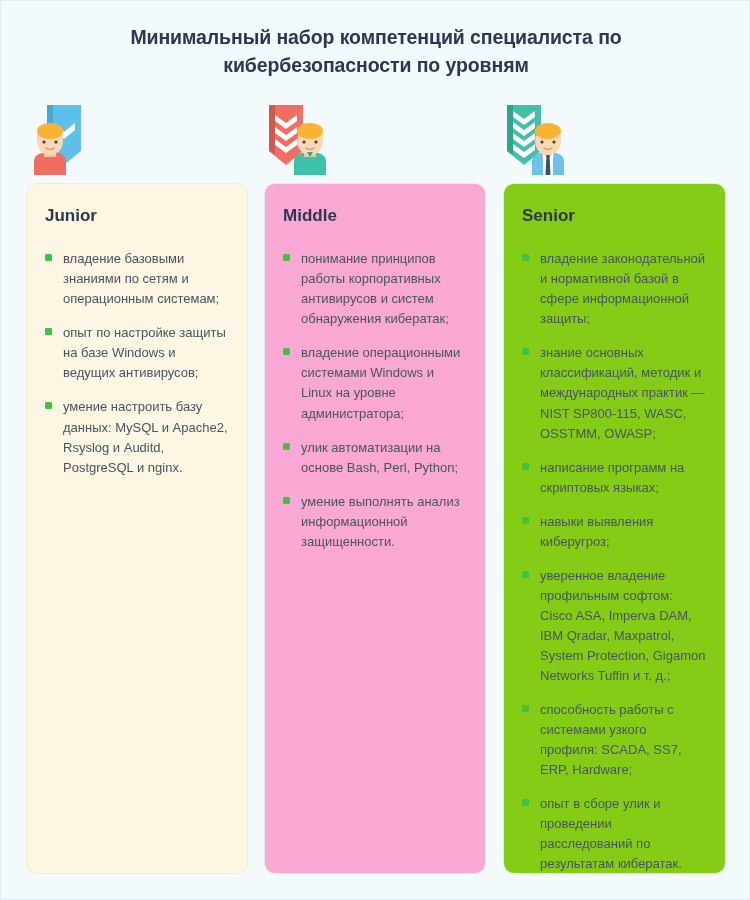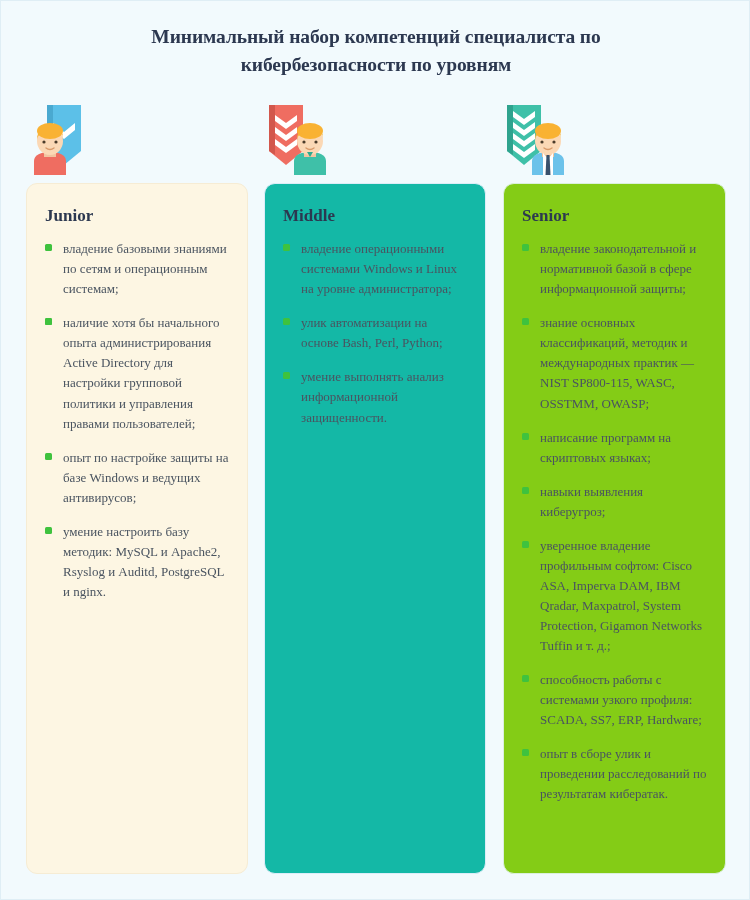--- a/index.html
+++ b/index.html
@@ -14,21 +14,20 @@
     overflow: hidden;
     box-sizing: border-box;
     border: 1px solid #dfeef5;
   }
 
   .page {
     position: relative;
     width: 750px;
     height: 900px;
     box-sizing: border-box;
-    font-family: Liberation Serif, serif;
   }
 
   
   .title {
     position: absolute;
     left: 75px;
     top: 22px;
     width: 600px;
     text-align: center;
     font-size: 19.5px;
@@ -96,35 +95,35 @@
     padding: 22px 18px 10px 18px;
     overflow: hidden;
   }
   .card.junior {
     left: 25px;
     background: #fdf6e3;
     border: 1px solid #f6ecd4;
   }
   .card.middle {
     left: 263px;
-    background: #14b8a6;
+    background: #f9a8d4;
     border: 1px solid #dcedf8;
   }
   .card.senior {
     left: 502px;
     background: #84cc16;
     border: 1px solid #dbf0dc;
     width: 223px;
   }
 
   .card-title {
     font-size: 17px;
     font-weight: bold;
     color: #2c3850;
-    margin: 0 0 13px 0;
+    margin: 0 0 23px 0;
     line-height: 1.2;
   }
 
   .list {
     list-style: none;
     margin: 0;
     padding: 0;
   }
   .list li {
     position: relative;
@@ -219,29 +218,30 @@
 
   </div>
 
   <div class="cards">
 
     <div class="card junior">
       <div class="card-title">Junior</div>
       <ul class="list">
         <li><span class="bullet"></span><span>владение базовыми знаниями по сетям и операционным системам;</span></li>
         <li><span class="bullet"></span></li>
-        <li><span class="bullet"></span><span>наличие хотя бы начального опыта администрирования Active Directory для настройки групповой политики и управления правами пользователей;</span></li>
+        <li><span class="bullet"></span></li>
         <li><span class="bullet"></span><span>опыт по настройке защиты на базе Windows и ведущих антивирусов;</span></li>
-        <li><span class="bullet"></span><span>умение настроить базу методик: MySQL и Apache2, Rsyslog и Auditd, PostgreSQL и nginx.</span></li>
+        <li><span class="bullet"></span><span>умение настроить базу данных: MySQL и Apache2, Rsyslog и Auditd, PostgreSQL и nginx.</span></li>
       </ul>
     </div>
 
     <div class="card middle">
       <div class="card-title">Middle</div>
       <ul class="list">
+        <li><span class="bullet"></span><span>понимание принципов работы корпоративных антивирусов и систем обнаружения кибератак;</span></li>
         <li><span class="bullet"></span><span>владение операционными системами Windows и Linux на уровне администратора;</span></li>
         <li><span class="bullet"></span><span>улик автоматизации на основе Bash, Perl, Python;</span></li>
         <li><span class="bullet"></span><span>умение выполнять анализ информационной защищенности.</span></li>
       </ul>
     </div>
 
     <div class="card senior">
       <div class="card-title">Senior</div>
       <ul class="list">
         <li><span class="bullet"></span><span>владение законодательной и нормативной базой в сфере информационной защиты;</span></li>

